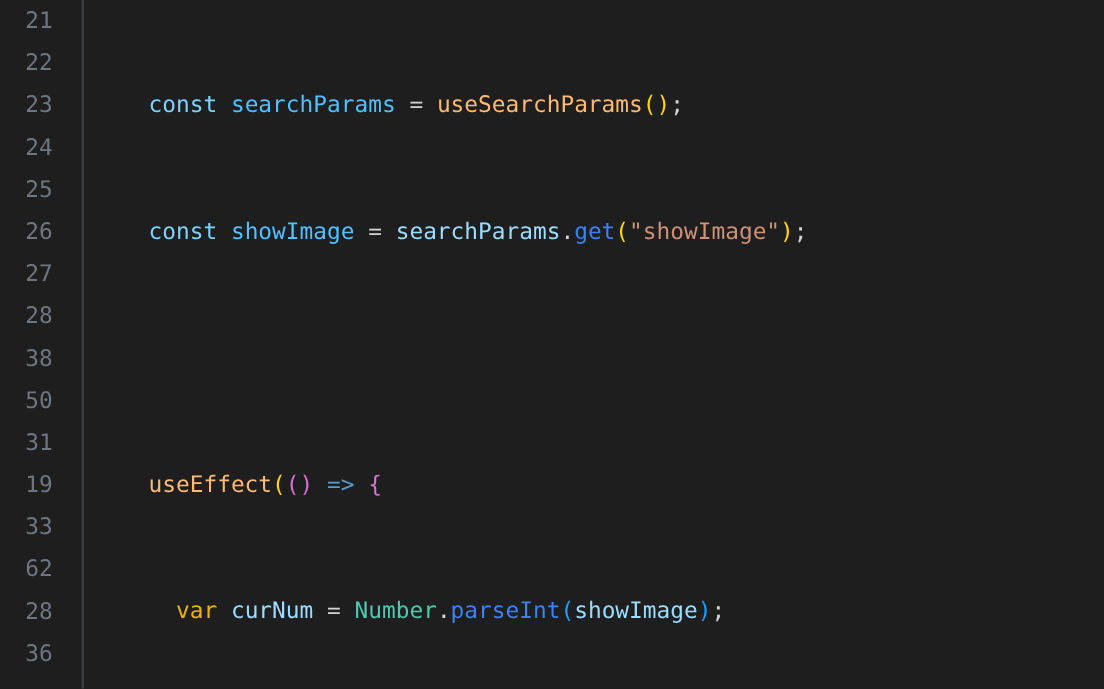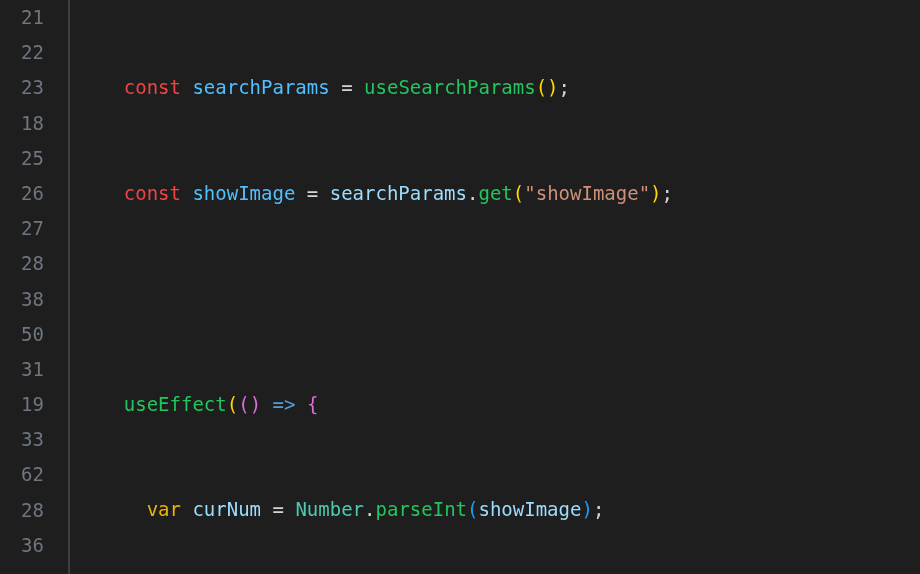--- a/index.html
+++ b/index.html
@@ -39,46 +39,46 @@
     }
     .code {
       padding-left: 8px;
       white-space: pre;
       flex: 1;
     }
     .code-line {
       height: 35.2px;
     }
     
-    .kw-const { color: #ef4444; }
+    .kw-const { color: #7dd3fc; }
     .kw-var { color: #eab308; }
     .var-name { color: #4fc1ff; }
-    .func-call { color: #22c55e; margin-top: 36px; }
-    .method { color: #22c55e; }
+    .func-call { color: #fdba74; margin-top: 36px; }
+    .method { color: #3b82f6; }
     .equals { color: #d4d4d4; }
     .paren-y { color: #ffd700; }
     .paren-p { color: #da70d6; }
     .paren-b { color: #179fff; }
     .brace-p { color: #da70d6; }
     .string { color: #ce9178; }
     .class-name { color: #4ec9b0; }
     .prop { color: #9cdcfe; }
     .arrow { color: #569cd6; }
     .semi { color: #d4d4d4; }
     .dot { color: #d4d4d4; }
   </style>
 </head>
 <body>
 
 <div class="editor">
   <div class="gutter">
     <div class="gutter-line">21</div>
     <div class="gutter-line">22</div>
     <div class="gutter-line">23</div>
-    <div class="gutter-line">18</div>
+    <div class="gutter-line">24</div>
     <div class="gutter-line">25</div>
     <div class="gutter-line">26</div>
     <div class="gutter-line">27</div>
     <div class="gutter-line">28</div>
     <div class="gutter-line">38</div>
     <div class="gutter-line">50</div>
     <div class="gutter-line">31</div>
     <div class="gutter-line">19</div>
     <div class="gutter-line">33</div>
     <div class="gutter-line">62</div>

